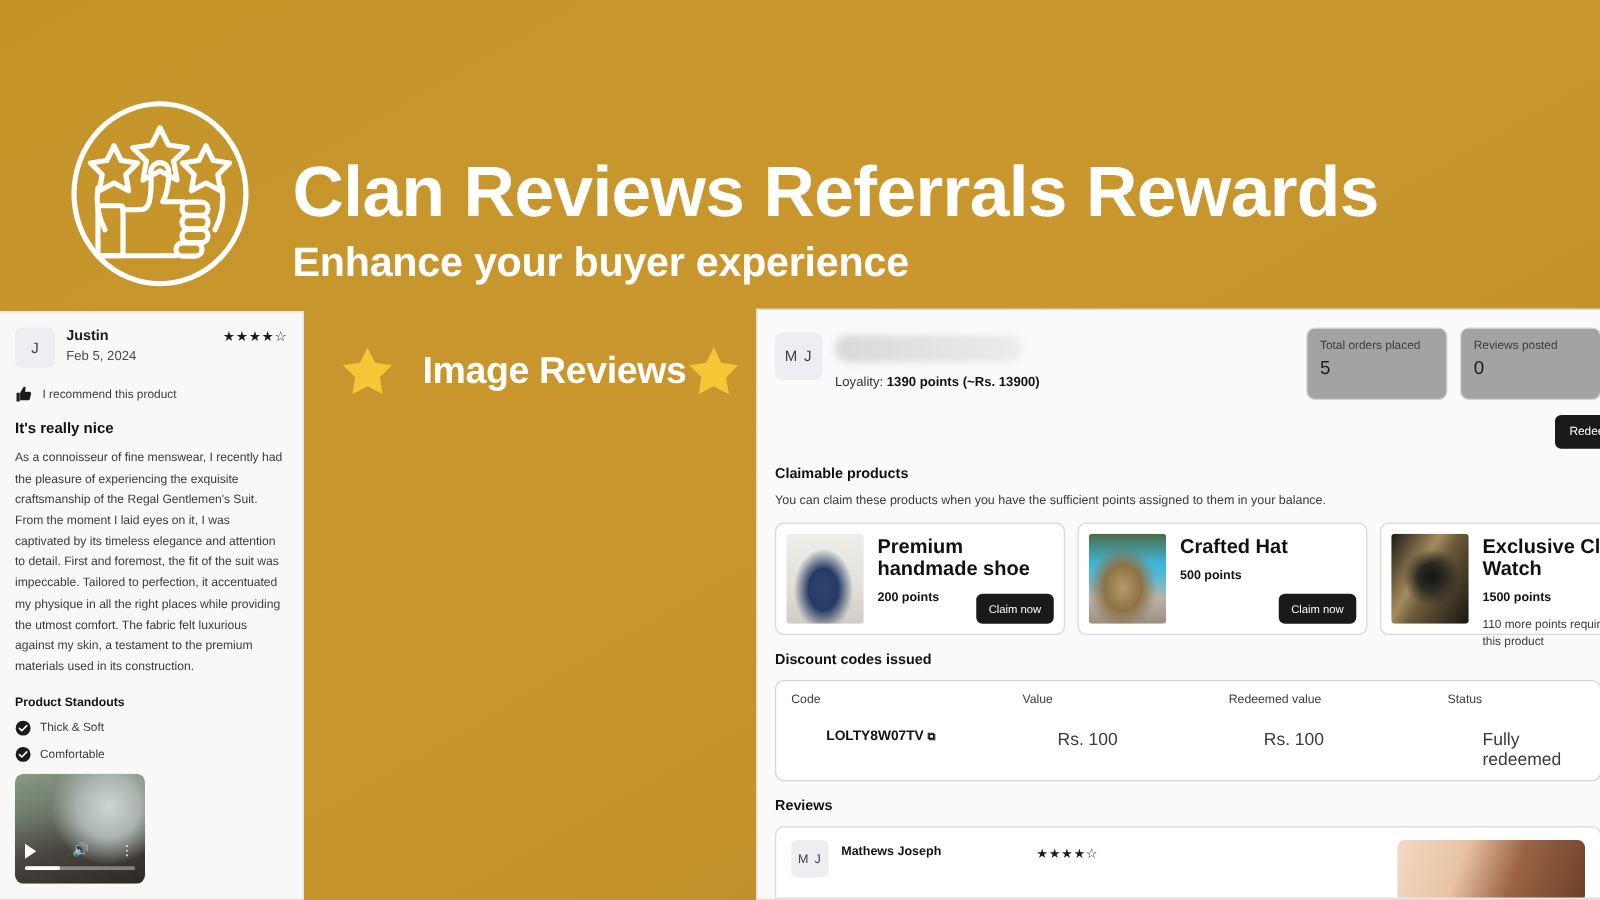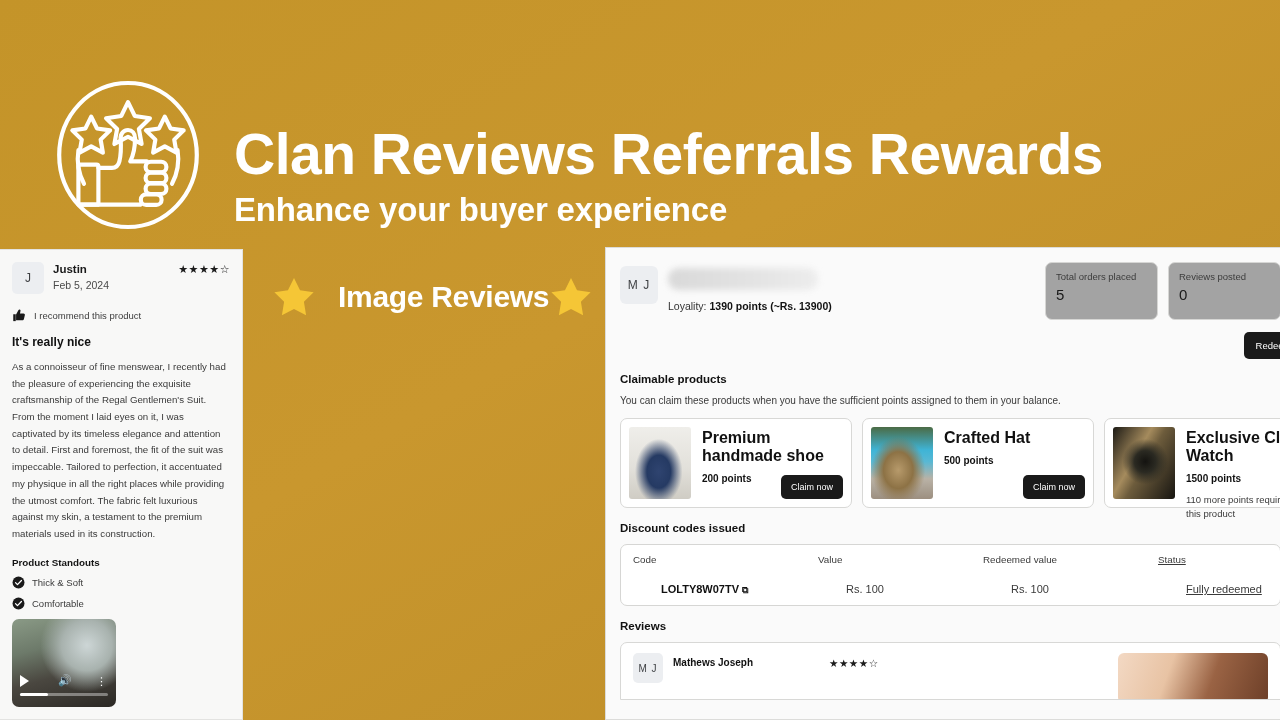--- a/index.html
+++ b/index.html
@@ -182,24 +182,24 @@
 
   .codes-table {
     margin: 10px 14px 0 14px; border: 1px solid #d6d6d4; border-radius: 7px;
     background: #fff; overflow: hidden;
   }
   .codes-row { display: flex; padding: 9px 12px; }
   .codes-row.head { }
   .codes-row .c1 { flex: 0 0 185px; }
   .codes-row .c2 { flex: 0 0 165px; }
   .codes-row .c3 { flex: 0 0 175px; }
-  .codes-row .c4 { flex: 1; text-decoration: underline; }
+  .codes-row .c4 { flex: 1; }
   .codes-row.head div { font-size: 9.8px; color: #3a3a3a; }
   .codes-row.body .c1 { font-size: 11px; font-weight: bold; color: #111; margin-left: 28px; }
-  .codes-row.body div { font-size: 11px; color: #3a3a3a; }
+  .codes-row.body div { font-size: 14px; color: #3a3a3a; }
   .copy-ico { font-size: 9px; margin-left: 3px; }
 
   .rev-card {
     margin: 10px 14px 0 14px; border: 1px solid #d8d8d6; border-top-left-radius: 7px;
     border-top-right-radius: 7px; background: #fff; padding: 10px 12px;
     display: flex; align-items: flex-start; gap: 10px; height: 58px; overflow: hidden;
   }
   .rev-avatar {
     width: 30px; height: 30px; flex: 0 0 30px; border-radius: 5px;
     background: #eceef1; color: #3d3f42; font-size: 10px;

